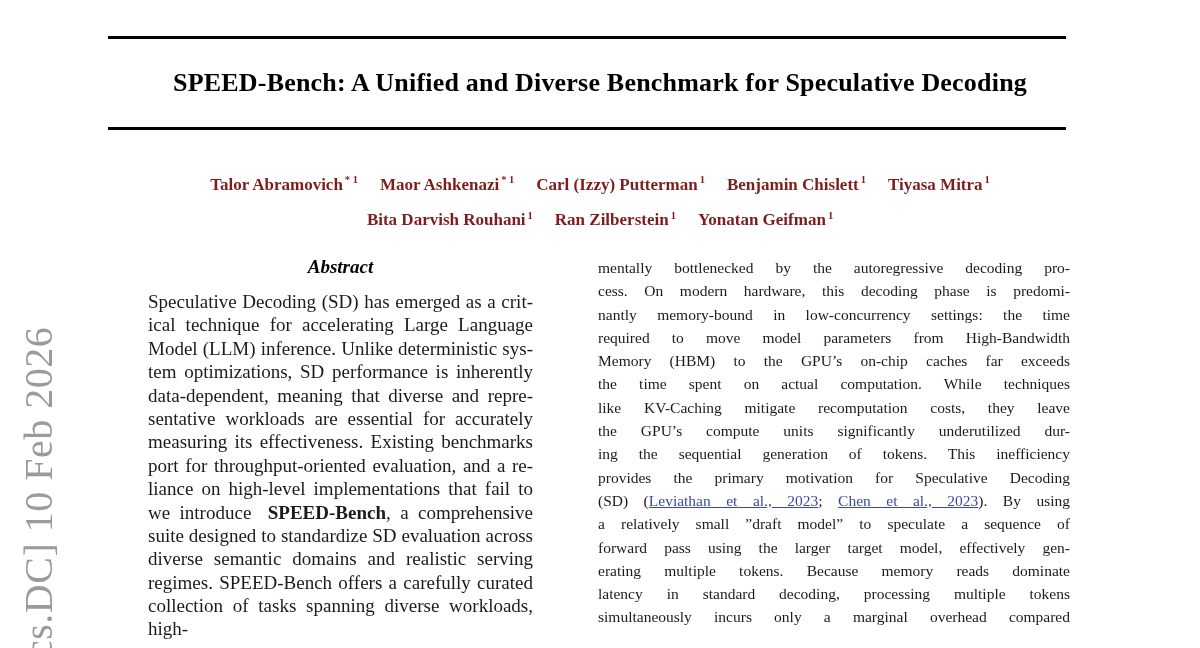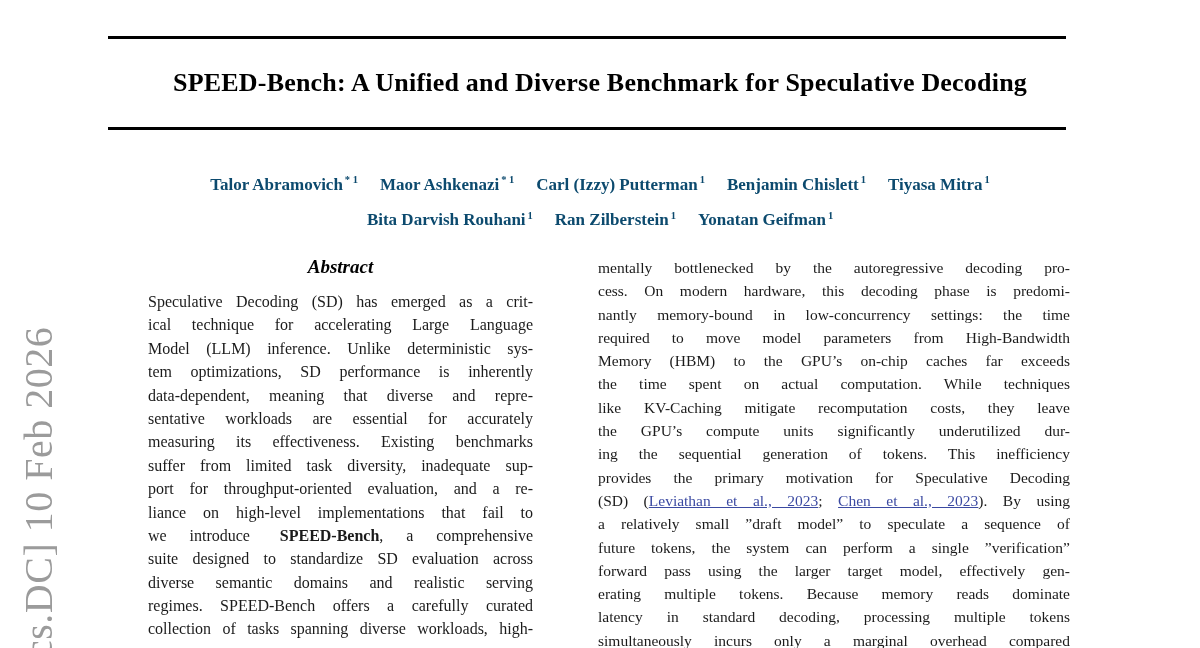--- a/index.html
+++ b/index.html
@@ -29,21 +29,21 @@
     font-size: 26px; font-weight: bold;
     color: #000;
     letter-spacing: 0.2px;
   }
   .authors {
     position: absolute;
     top: 164px; left: 0; width: 1200px;
     text-align: center;
     font-size: 17px; font-weight: bold;
     line-height: 31px;
-    color: #0c4a6e;
+    color: #7f1d1d;
   }
   .author { margin: 0 11px; white-space: nowrap; }
   .author sup {
     font-weight: bold; font-size: 10.5px;
     margin-left: 2px;
   }
   .col {
     position: absolute;
   }
   .col-left { left: 148px; top: 255px; width: 385px; }
@@ -55,21 +55,21 @@
     line-height: 24px;
     color: #000;
     font-style: italic;
   }
   .tline {
     text-align: justify;
     text-align-last: justify;
     -moz-text-align-last: justify;
   }
   .col-left .tline {
-    font-size: 16px;
+    font-size: 19px;
     line-height: 23.4px;
     height: 23.4px;
   }
   .col-right .tline {
     font-size: 15.5px;
     line-height: 23.3px;
     height: 23.3px;
   }
   .tline .bold { font-weight: bold; margin-left: 7px; }
   .tline .link { color: var(--link-color, #3b4aa2); text-decoration: underline; }
@@ -106,21 +106,20 @@
   <div class="col col-left">
     <h2 class="abstract-heading">Abstract</h2>
     <div>
         <div class="tline"><span>Speculative Decoding (SD) has emerged as a crit-</span></div>
         <div class="tline"><span>ical technique for accelerating Large Language</span></div>
         <div class="tline"><span>Model (LLM) inference. Unlike deterministic sys-</span></div>
         <div class="tline"><span>tem optimizations, SD performance is inherently</span></div>
         <div class="tline"><span>data-dependent, meaning that diverse and repre-</span></div>
         <div class="tline"><span>sentative workloads are essential for accurately</span></div>
         <div class="tline"><span>measuring its effectiveness. Existing benchmarks</span></div>
-        <div class="tline"><span>suffer from limited task diversity, inadequate sup-</span></div>
         <div class="tline"><span>port for throughput-oriented evaluation, and a re-</span></div>
         <div class="tline"><span>liance on high-level implementations that fail to</span></div>
         <div class="tline"><span>we introduce </span><span class="bold">SPEED-Bench</span><span>, a comprehensive</span></div>
         <div class="tline"><span>suite designed to standardize SD evaluation across</span></div>
         <div class="tline"><span>diverse semantic domains and realistic serving</span></div>
         <div class="tline"><span>regimes. SPEED-Bench offers a carefully curated</span></div>
         <div class="tline"><span>collection of tasks spanning diverse workloads, high-</span></div>
       </div>
   </div>
 
@@ -131,21 +130,20 @@
         <div class="tline"><span>nantly memory-bound in low-concurrency settings: the time</span></div>
         <div class="tline"><span>required to move model parameters from High-Bandwidth</span></div>
         <div class="tline"><span>Memory (HBM) to the GPU’s on-chip caches far exceeds</span></div>
         <div class="tline"><span>the time spent on actual computation.  While techniques</span></div>
         <div class="tline"><span>like KV-Caching mitigate recomputation costs, they leave</span></div>
         <div class="tline"><span>the GPU’s compute units significantly underutilized dur-</span></div>
         <div class="tline"><span>ing the sequential generation of tokens.  This inefficiency</span></div>
         <div class="tline"><span>provides the primary motivation for Speculative Decoding</span></div>
         <div class="tline"><span>(SD) (</span><span class="link">Leviathan et al., 2023</span><span>; </span><span class="link">Chen et al., 2023</span><span>). By using</span></div>
         <div class="tline"><span>a relatively small ”draft model” to speculate a sequence of</span></div>
-        <div class="tline"><span>future tokens, the system can perform a single ”verification”</span></div>
         <div class="tline"><span>forward pass using the larger target model, effectively gen-</span></div>
         <div class="tline"><span>erating multiple tokens. Because memory reads dominate</span></div>
         <div class="tline"><span>latency in standard decoding, processing multiple tokens</span></div>
         <div class="tline"><span>simultaneously incurs only a marginal overhead compared</span></div>
       </div>
   </div>
 
 </div>
 
 </body></html>

